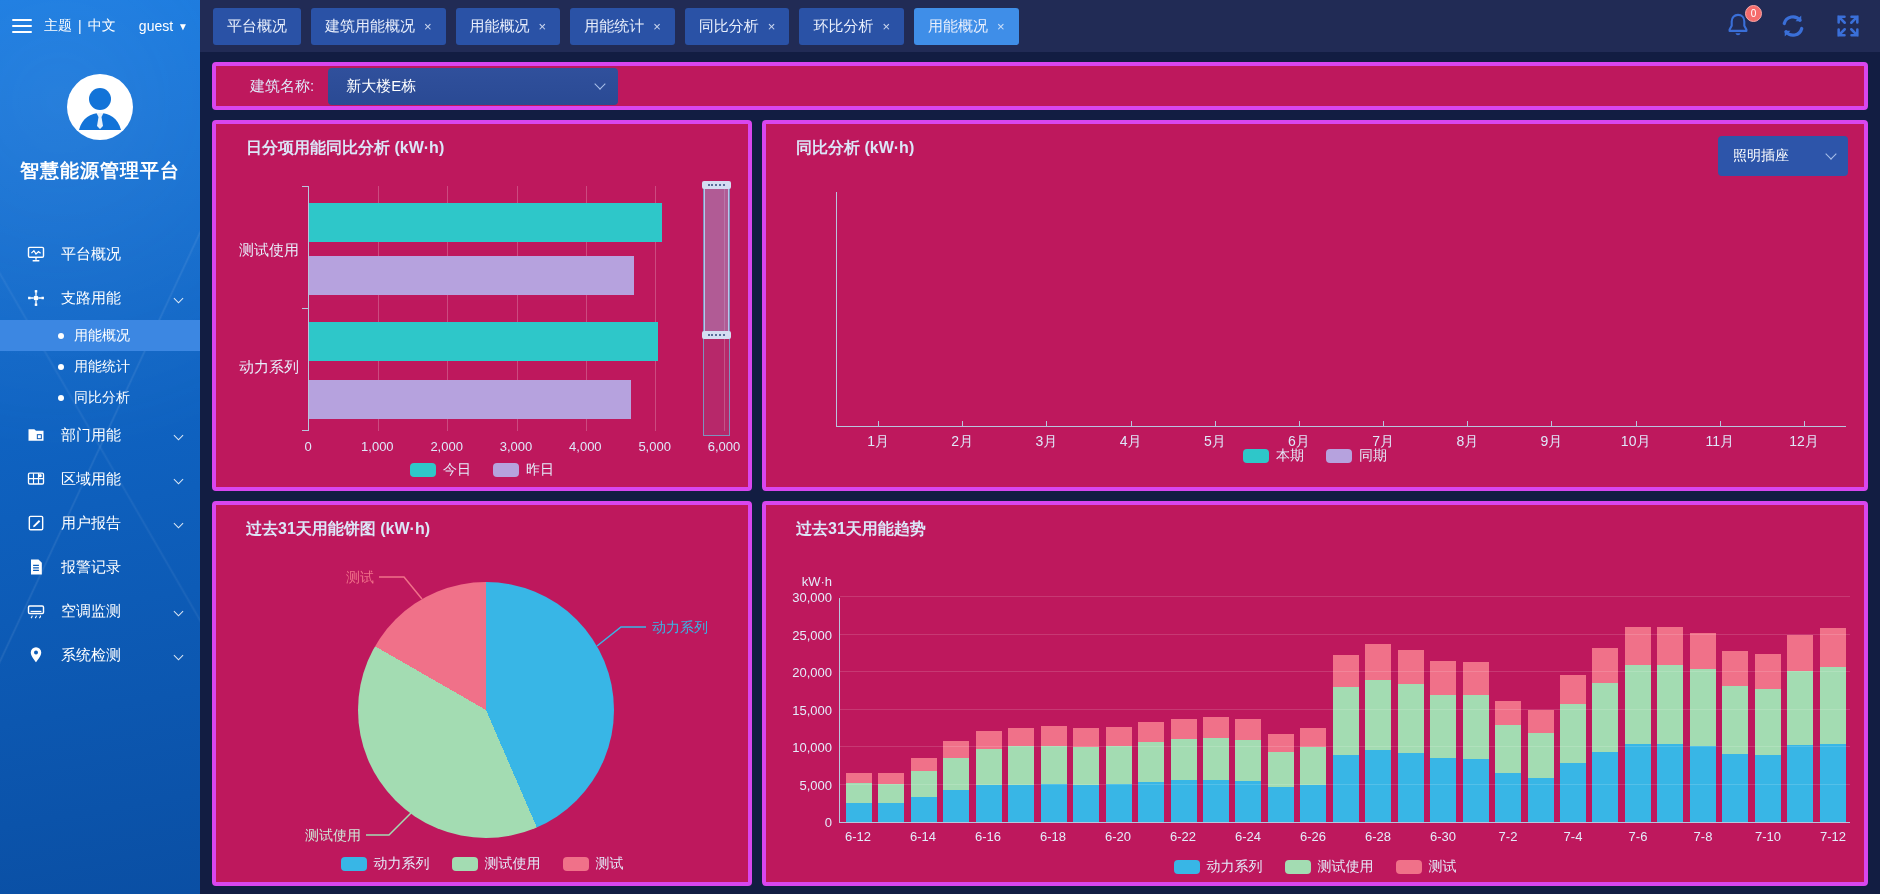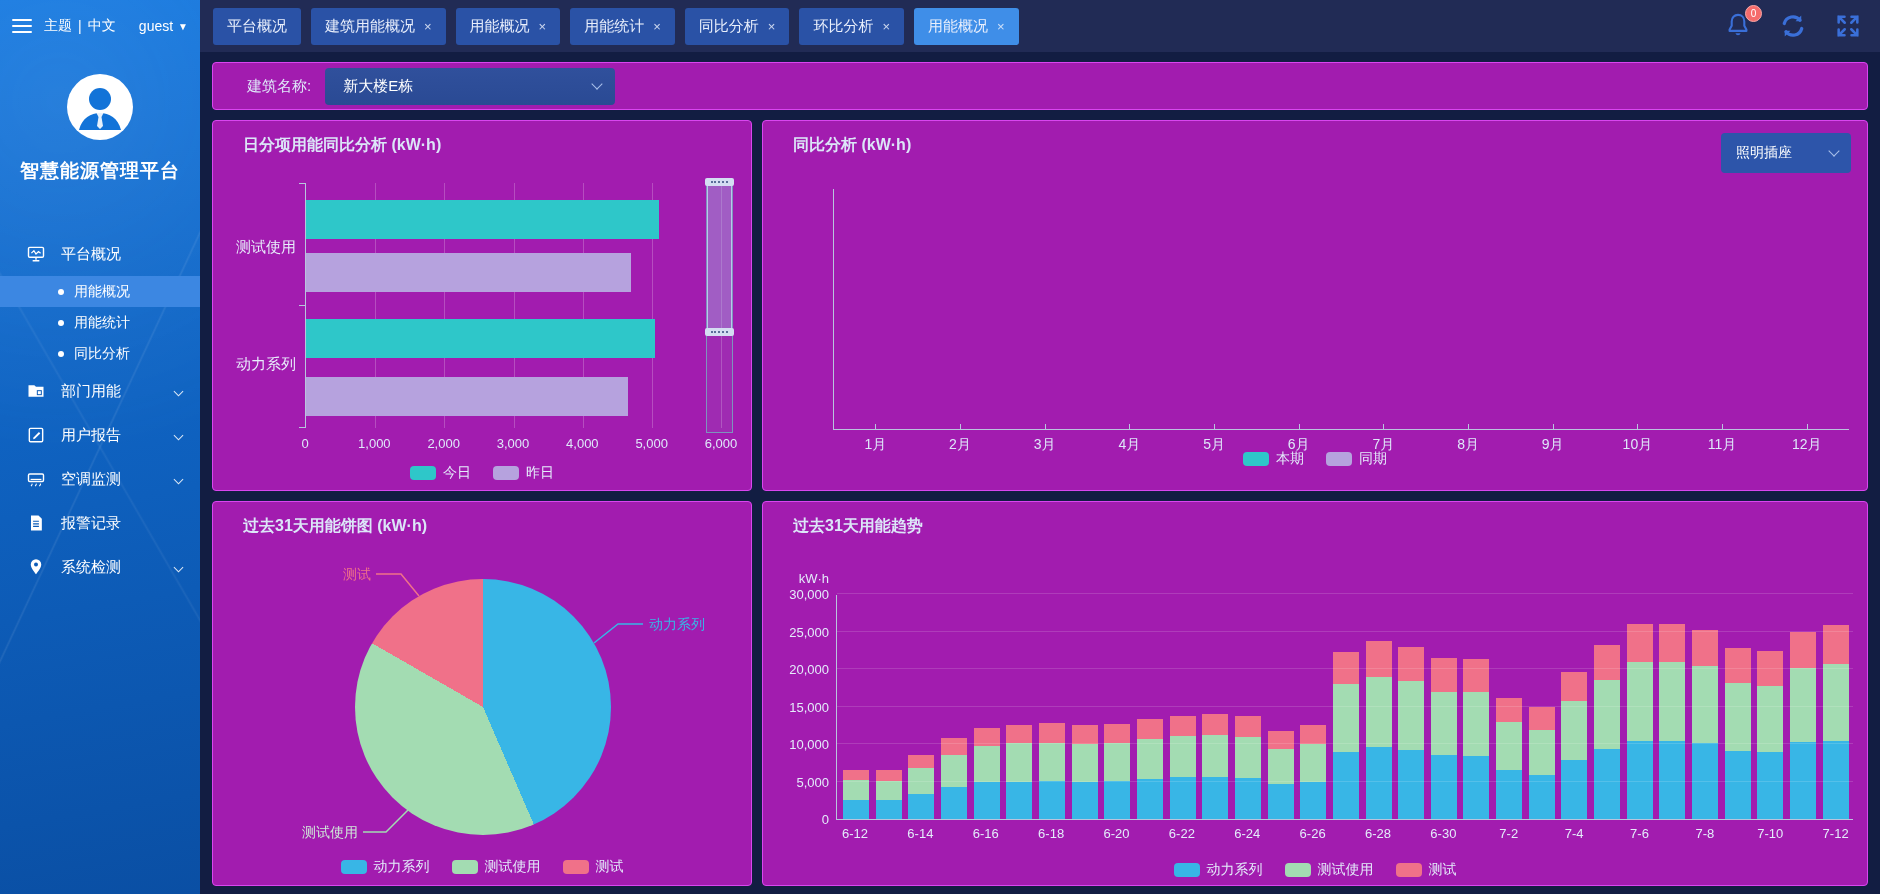--- a/index.html
+++ b/index.html
@@ -44,21 +44,21 @@
   .tab-x { font-size:13px; opacity:.85; }
   .top-icons { margin-left:auto; display:flex; align-items:center; gap:26px; }
   .icon-btn { position:relative; cursor:pointer; display:flex; }
   .badge { position:absolute; top:-7px; right:-10px; min-width:17px; height:17px; border-radius:9px;
     background:#f56c6c; color:#fff; font-size:10px; display:flex; align-items:center; justify-content:center;
     border:1px solid #f9a8a8; padding:0 3px; }
 
   
   .main { flex:1; padding:10px 12px 8px; display:grid; grid-template-columns:540px 1fr;
     grid-template-rows:48px 371px 1fr; gap:10px; min-height:0; }
-  .panel { background:#a21caf; border:1px solid #d946ef; border-radius:4px; position:relative; }
+  .panel { background:#be185d; border:4px solid #d946ef; border-radius:4px; position:relative; }
   .filter-bar { grid-column:1 / 3; display:flex; align-items:center; padding-left:34px; gap:14px; }
   .filter-label { color:#dfe8fa; font-size:15px; }
   .select-box { width:290px; height:37px; border-radius:4px; color:#fff; font-size:15px;
     background:linear-gradient(180deg,#30509c,#2a4a94); display:flex; align-items:center;
     justify-content:space-between; padding:0 14px 0 18px; cursor:pointer; }
   .sel-chev { width:8px; height:8px; border-right:1.6px solid #a9c0ea; border-bottom:1.6px solid #a9c0ea; transform:rotate(45deg); margin-top:-4px; }
   .panel-title { position:absolute; top:14px; left:30px; color:#dce6f8; font-size:16px; }
 
   
   .hbar-plot { position:absolute; left:92px; top:62px; width:416px; height:245px;
@@ -140,20 +140,36 @@
     <div class="platform-title">智慧能源管理平台</div>
     <nav class="menu">
         <div class="m-item">
           <svg width="20" height="20" viewBox="0 0 24 24">
             <rect x="3" y="4" width="18" height="12" rx="1.5" fill="none" stroke="#fff" stroke-width="1.7"></rect>
             <polyline points="6.5,11 9.5,8 12,12 15,9 17.5,11" fill="none" stroke="#fff" stroke-width="1.5"></polyline>
             <path d="M12 16v3M8 20h8" stroke="#fff" stroke-width="1.7"></path>
           </svg>
           <span>平台概况</span>
         </div>
+        <div class="m-item">
+          <svg width="20" height="20" viewBox="0 0 24 24">
+            <circle cx="12" cy="12" r="3" fill="#fff"></circle>
+            <g stroke="#fff" stroke-width="1.6">
+              <path d="M12 9V5M12 15v4M9 12H5M15 12h4"></path>
+            </g>
+            <g fill="#fff">
+              <rect x="10.5" y="2.5" width="3" height="3"></rect>
+              <rect x="10.5" y="18.5" width="3" height="3"></rect>
+              <rect x="2.5" y="10.5" width="3" height="3"></rect>
+              <rect x="18.5" y="10.5" width="3" height="3"></rect>
+            </g>
+          </svg>
+          <span>支路用能</span>
+          <span class="chev down"></span>
+        </div>
         <div class="sub-item active">
           <span class="dot"></span>
           <span>用能概况</span>
         </div>
         <div class="sub-item">
           <span class="dot"></span>
           <span>用能统计</span>
         </div>
         <div class="sub-item">
           <span class="dot"></span>
@@ -163,43 +179,52 @@
           <svg width="20" height="20" viewBox="0 0 24 24">
             <path d="M3 5h7l2 2h9v12H3z" fill="#fff"></path>
             <rect x="13" y="11" width="6" height="6" fill="#0d5cb8"></rect>
             <rect x="14.2" y="12.2" width="3.6" height="3.6" fill="#fff"></rect>
           </svg>
           <span>部门用能</span>
           <span class="chev down"></span>
         </div>
         <div class="m-item">
           <svg width="20" height="20" viewBox="0 0 24 24">
+            <rect x="3" y="5" width="18" height="13" rx="1.5" fill="none" stroke="#fff" stroke-width="1.6"></rect>
+            <path d="M9 5v13M15 5v13M3 11.5h18" stroke="#fff" stroke-width="1.4"></path>
+            <circle cx="17" cy="8" r="2" fill="#fff"></circle>
+          </svg>
+          <span>区域用能</span>
+          <span class="chev down"></span>
+        </div>
+        <div class="m-item">
+          <svg width="20" height="20" viewBox="0 0 24 24">
             <rect x="4" y="4" width="16" height="16" rx="1.5" fill="none" stroke="#fff" stroke-width="1.7"></rect>
             <path d="M9 15l6.5-6.5 1.6 1.6L10.6 16.6 8.6 17z" fill="#fff"></path>
           </svg>
           <span>用户报告</span>
-          <span class="chev down"></span>
-        </div>
-        <div class="m-item">
-          <svg width="20" height="20" viewBox="0 0 24 24">
-            <rect x="3" y="6" width="18" height="9" rx="1.5" fill="none" stroke="#fff" stroke-width="1.7"></rect>
-            <path d="M5.5 12.5h13" stroke="#fff" stroke-width="1.4"></path>
-            <path d="M7 17.5c1 1 0 2-1 3M12 17.5c1 1 0 2-1 3M17 17.5c1 1 0 2-1 3" stroke="#fff" stroke-width="1.4" fill="none"></path>
-          </svg>
-          <span>空调监测</span>
           <span class="chev down"></span>
         </div>
         <div class="m-item">
           <svg width="20" height="20" viewBox="0 0 24 24">
             <path d="M6 3h9l4 4v14H6z" fill="#fff"></path>
             <g stroke="#0d5cb8" stroke-width="1.3">
               <path d="M8.5 10h7M8.5 13h7M8.5 16h7"></path>
             </g>
           </svg>
           <span>报警记录</span>
+        </div>
+        <div class="m-item">
+          <svg width="20" height="20" viewBox="0 0 24 24">
+            <rect x="3" y="6" width="18" height="9" rx="1.5" fill="none" stroke="#fff" stroke-width="1.7"></rect>
+            <path d="M5.5 12.5h13" stroke="#fff" stroke-width="1.4"></path>
+            <path d="M7 17.5c1 1 0 2-1 3M12 17.5c1 1 0 2-1 3M17 17.5c1 1 0 2-1 3" stroke="#fff" stroke-width="1.4" fill="none"></path>
+          </svg>
+          <span>空调监测</span>
+          <span class="chev down"></span>
         </div>
         <div class="m-item">
           <svg width="20" height="20" viewBox="0 0 24 24">
             <path d="M12 2.8a6.3 6.3 0 0 1 6.3 6.3c0 4.6-6.3 11.6-6.3 11.6S5.7 13.7 5.7 9.1A6.3 6.3 0 0 1 12 2.8z" fill="#fff"></path>
             <circle cx="12" cy="9" r="2.4" fill="#0d5cb8"></circle>
           </svg>
           <span>系统检测</span>
           <span class="chev down"></span>
         </div>
       </nav>

